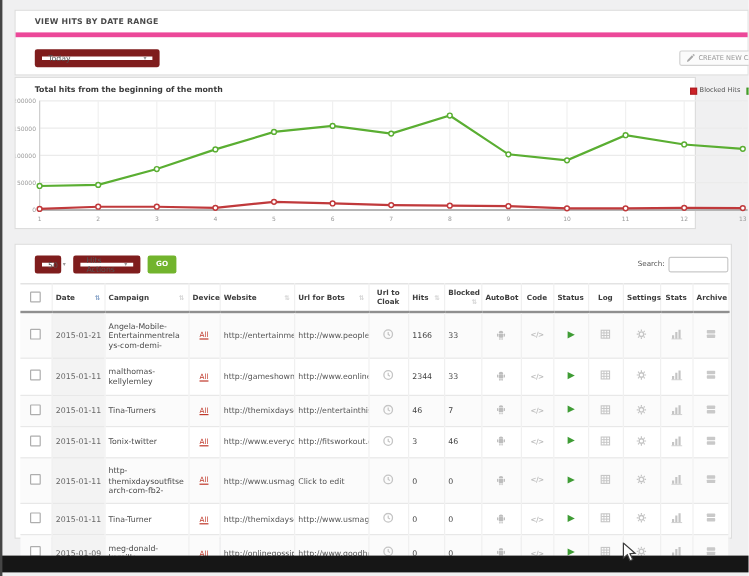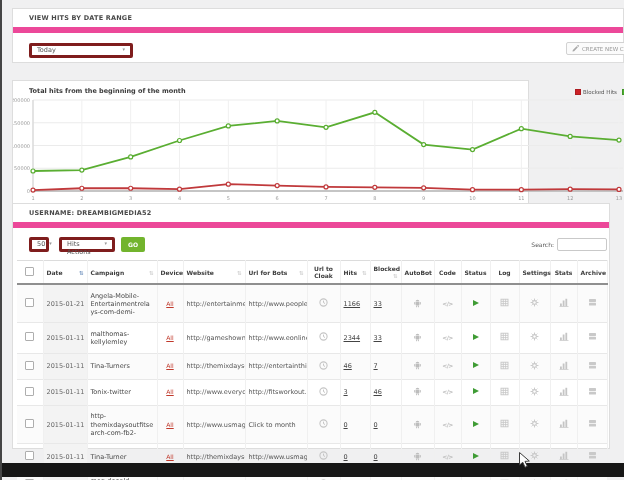--- a/index.html
+++ b/index.html
@@ -2,35 +2,35 @@
 <html><head>
 <meta charset="utf-8">
 <style>
   html,body{margin:0;padding:0;background:#fff;}
   #screen{position:relative;width:624px;height:480px;background:#f0f0f1;overflow:hidden;
           font-family:"DejaVu Sans","Liberation Sans",sans-serif;}
   .left-edge{position:absolute;left:0;top:0;width:2px;height:480px;background:#454545;z-index:6;}
 
   .panel{position:absolute;background:#fff;border:1px solid #ddd;box-sizing:border-box;}
   .panel-title{padding:5px 16px;font-size:6.5px;font-weight:bold;color:#4a4a4a;
-               border-bottom:6px solid #ec4899;letter-spacing:.2px;}
+               border-bottom:4px solid #ec4899;letter-spacing:.2px;}
 
   #panel-dates{left:12px;top:8px;width:612px;height:55px;}
   #panel-dates .panel-body{padding:10px 16px;}
-  .select{border:3px solid #7f1d1d;border-radius:2px;background:#fff;display:flex;
-          justify-content:space-between;padding:0 5px;font-size:6.5px;
+  .select{border:6px solid #7f1d1d;border-radius:2px;background:#fff;display:flex;
+          justify-content:space-between;align-items:center;padding:0 5px;font-size:6.5px;
           color:#555;height:15px;box-sizing:border-box;}
   #date-range-select{width:104px;}
   .chev{font-size:5px;color:#999;margin-left:4px;}
 
   #create-btn{position:absolute;left:566px;top:42px;height:13px;display:flex;align-items:center;
               gap:3px;padding:0 5px;border:1px solid #d2d2d2;border-radius:2px;background:#fbfbfb;
               font-family:inherit;font-size:5.5px;color:#979797;white-space:nowrap;z-index:3;}
 
-  #panel-chart{left:12px;top:80px;width:517px;height:127px;}
+  #panel-chart{left:12px;top:64px;width:568px;height:127px;}
   .chart-title{padding:6px 16px 0 16px;font-size:6.5px;font-weight:bold;color:#3b3b3b;}
   .legend{position:absolute;left:562px;top:8px;white-space:nowrap;font-size:5.5px;color:#555;
           display:flex;align-items:center;gap:5px;}
   .legend-item{display:inline-flex;align-items:center;gap:2px;}
   .sq{width:6px;height:6px;display:inline-block;border:1px solid rgba(0,0,0,.15);box-sizing:border-box;}
   #chart-svg{display:block;margin-top:1px;}
 
   #panel-table{left:12px;top:203px;width:598px;height:246px;}
   .controls{position:relative;display:flex;align-items:center;margin:9px 16px 0 16px;height:15px;}
   #page-size-select{width:20px;margin-right:10px;}
@@ -45,21 +45,21 @@
   th{font-size:6px;font-weight:bold;color:#3e3e3e;text-align:left;padding:4px 3px;
      border-top:1px solid #dcdcdc;border-bottom:2px solid #8f8f8f;border-right:1px solid #f0f0f0;
      vertical-align:middle;background:#fff;}
   td{font-size:6.5px;color:#4a4a4a;padding:6.5px 3px;border-top:1px solid #e8e8e8;
      border-right:1px solid #f0f0f0;vertical-align:middle;line-height:1.25;}
   tr:nth-child(odd) td{background:#fbfbfb;}
   td.c-date{background:#f3f3f3 !important;white-space:nowrap;color:#666;}
   td.c-camp{word-break:break-word;}
   td.c-url{white-space:nowrap;overflow:hidden;color:#555;}
   td.c-ic,th.h-ic{text-align:center;}
-  td.c-num{color:#444;text-decoration:underline;}
+  td.c-num{color:#444;}
   .sort{float:right;color:#d3d3d3;font-size:5.5px;margin-top:1px;}
   .sort.active{color:#7f9dc4;}
   .cb{display:inline-block;width:7px;height:7px;border:1px solid #aeaeae;border-radius:1px;background:#fff;}
   .devlink{color:#c0392b;text-decoration:underline;font-size:6px;cursor:pointer;}
   .ic{display:inline-block;line-height:0;}
   .codeic{font-size:6px;color:#bdbdbd;font-weight:bold;letter-spacing:-.5px;}
   .play{display:inline-block;width:0;height:0;border-left:6px solid #3f9c35;
         border-top:3.5px solid transparent;border-bottom:3.5px solid transparent;}
 
   #bottom-bar{position:absolute;left:0;top:463px;width:624px;height:14px;background:#161616;z-index:5;}
@@ -163,21 +163,20 @@
         <circle cx="361.83333333333337" cy="16.284999999999997" r="2" fill="#fff" stroke="#5aae32" stroke-width="1.2"></circle>
         <circle cx="410.6666666666667" cy="48.589999999999996" r="2" fill="#fff" stroke="#5aae32" stroke-width="1.2"></circle>
         <circle cx="459.5" cy="53.595" r="2" fill="#fff" stroke="#5aae32" stroke-width="1.2"></circle>
         <circle cx="508.33333333333337" cy="32.66499999999999" r="2" fill="#fff" stroke="#5aae32" stroke-width="1.2"></circle>
         <circle cx="557.1666666666667" cy="40.4" r="2" fill="#fff" stroke="#5aae32" stroke-width="1.2"></circle>
         <circle cx="606" cy="44.03999999999999" r="2" fill="#fff" stroke="#5aae32" stroke-width="1.2"></circle>
       </svg>
   </section>
 
   <section class="panel" id="panel-table">
-    <div class="panel-title">USERNAME: DREAMBIGMEDIA52</div>
 
     <div class="controls">
       <div class="select" id="page-size-select">
         <span>50</span>
         <span class="chev">▾</span>
       </div>
       <div class="select" id="bulk-select">
         <span>Hits Actions</span>
         <span class="chev">▾</span>
       </div>
@@ -391,21 +390,21 @@
                   <rect x="1" y="4.7" width="7" height="2.9" rx="0.6" fill="#c9c9c9"></rect>
                 </svg></span></td>
   </tr>
 
   <tr>
     <td class="c-ic"><span class="cb"></span></td>
     <td class="c-date">2015-01-11</td>
     <td class="c-camp">http-themixdaysoutfitsearch-com-fb2-</td>
     <td class="c-ic"><a class="devlink" style="color: rgb(192, 57, 43);">All</a></td>
     <td class="c-url">http://www.usmagazine.c...</td>
-    <td class="c-url">Click to month</td>
+    <td class="c-url">Click to edit</td>
     <td class="c-ic"><span class="ic"><svg width="9" height="9" viewBox="0 0 9 9">
                   <circle cx="4.5" cy="4.5" r="3.6" fill="none" stroke="#c5c5c5" stroke-width="1.1"></circle>
                   <path d="M4.5 2.6v2l1.5.9" fill="none" stroke="#c5c5c5" stroke-width="1"></path>
                 </svg></span></td>
     <td class="c-num">0</td>
     <td class="c-num">0</td>
     <td class="c-ic"><span class="ic"><svg width="9" height="10" viewBox="0 0 9 10">
                   <path d="M2.6 3.6a1.9 1.9 0 0 1 3.8 0z" fill="#bdbdbd"></path>
                   <rect x="2.6" y="3.9" width="3.8" height="3.5" rx="0.7" fill="#bdbdbd"></rect>
                   <rect x="1.2" y="4" width="1" height="2.6" rx="0.5" fill="#bdbdbd"></rect>

